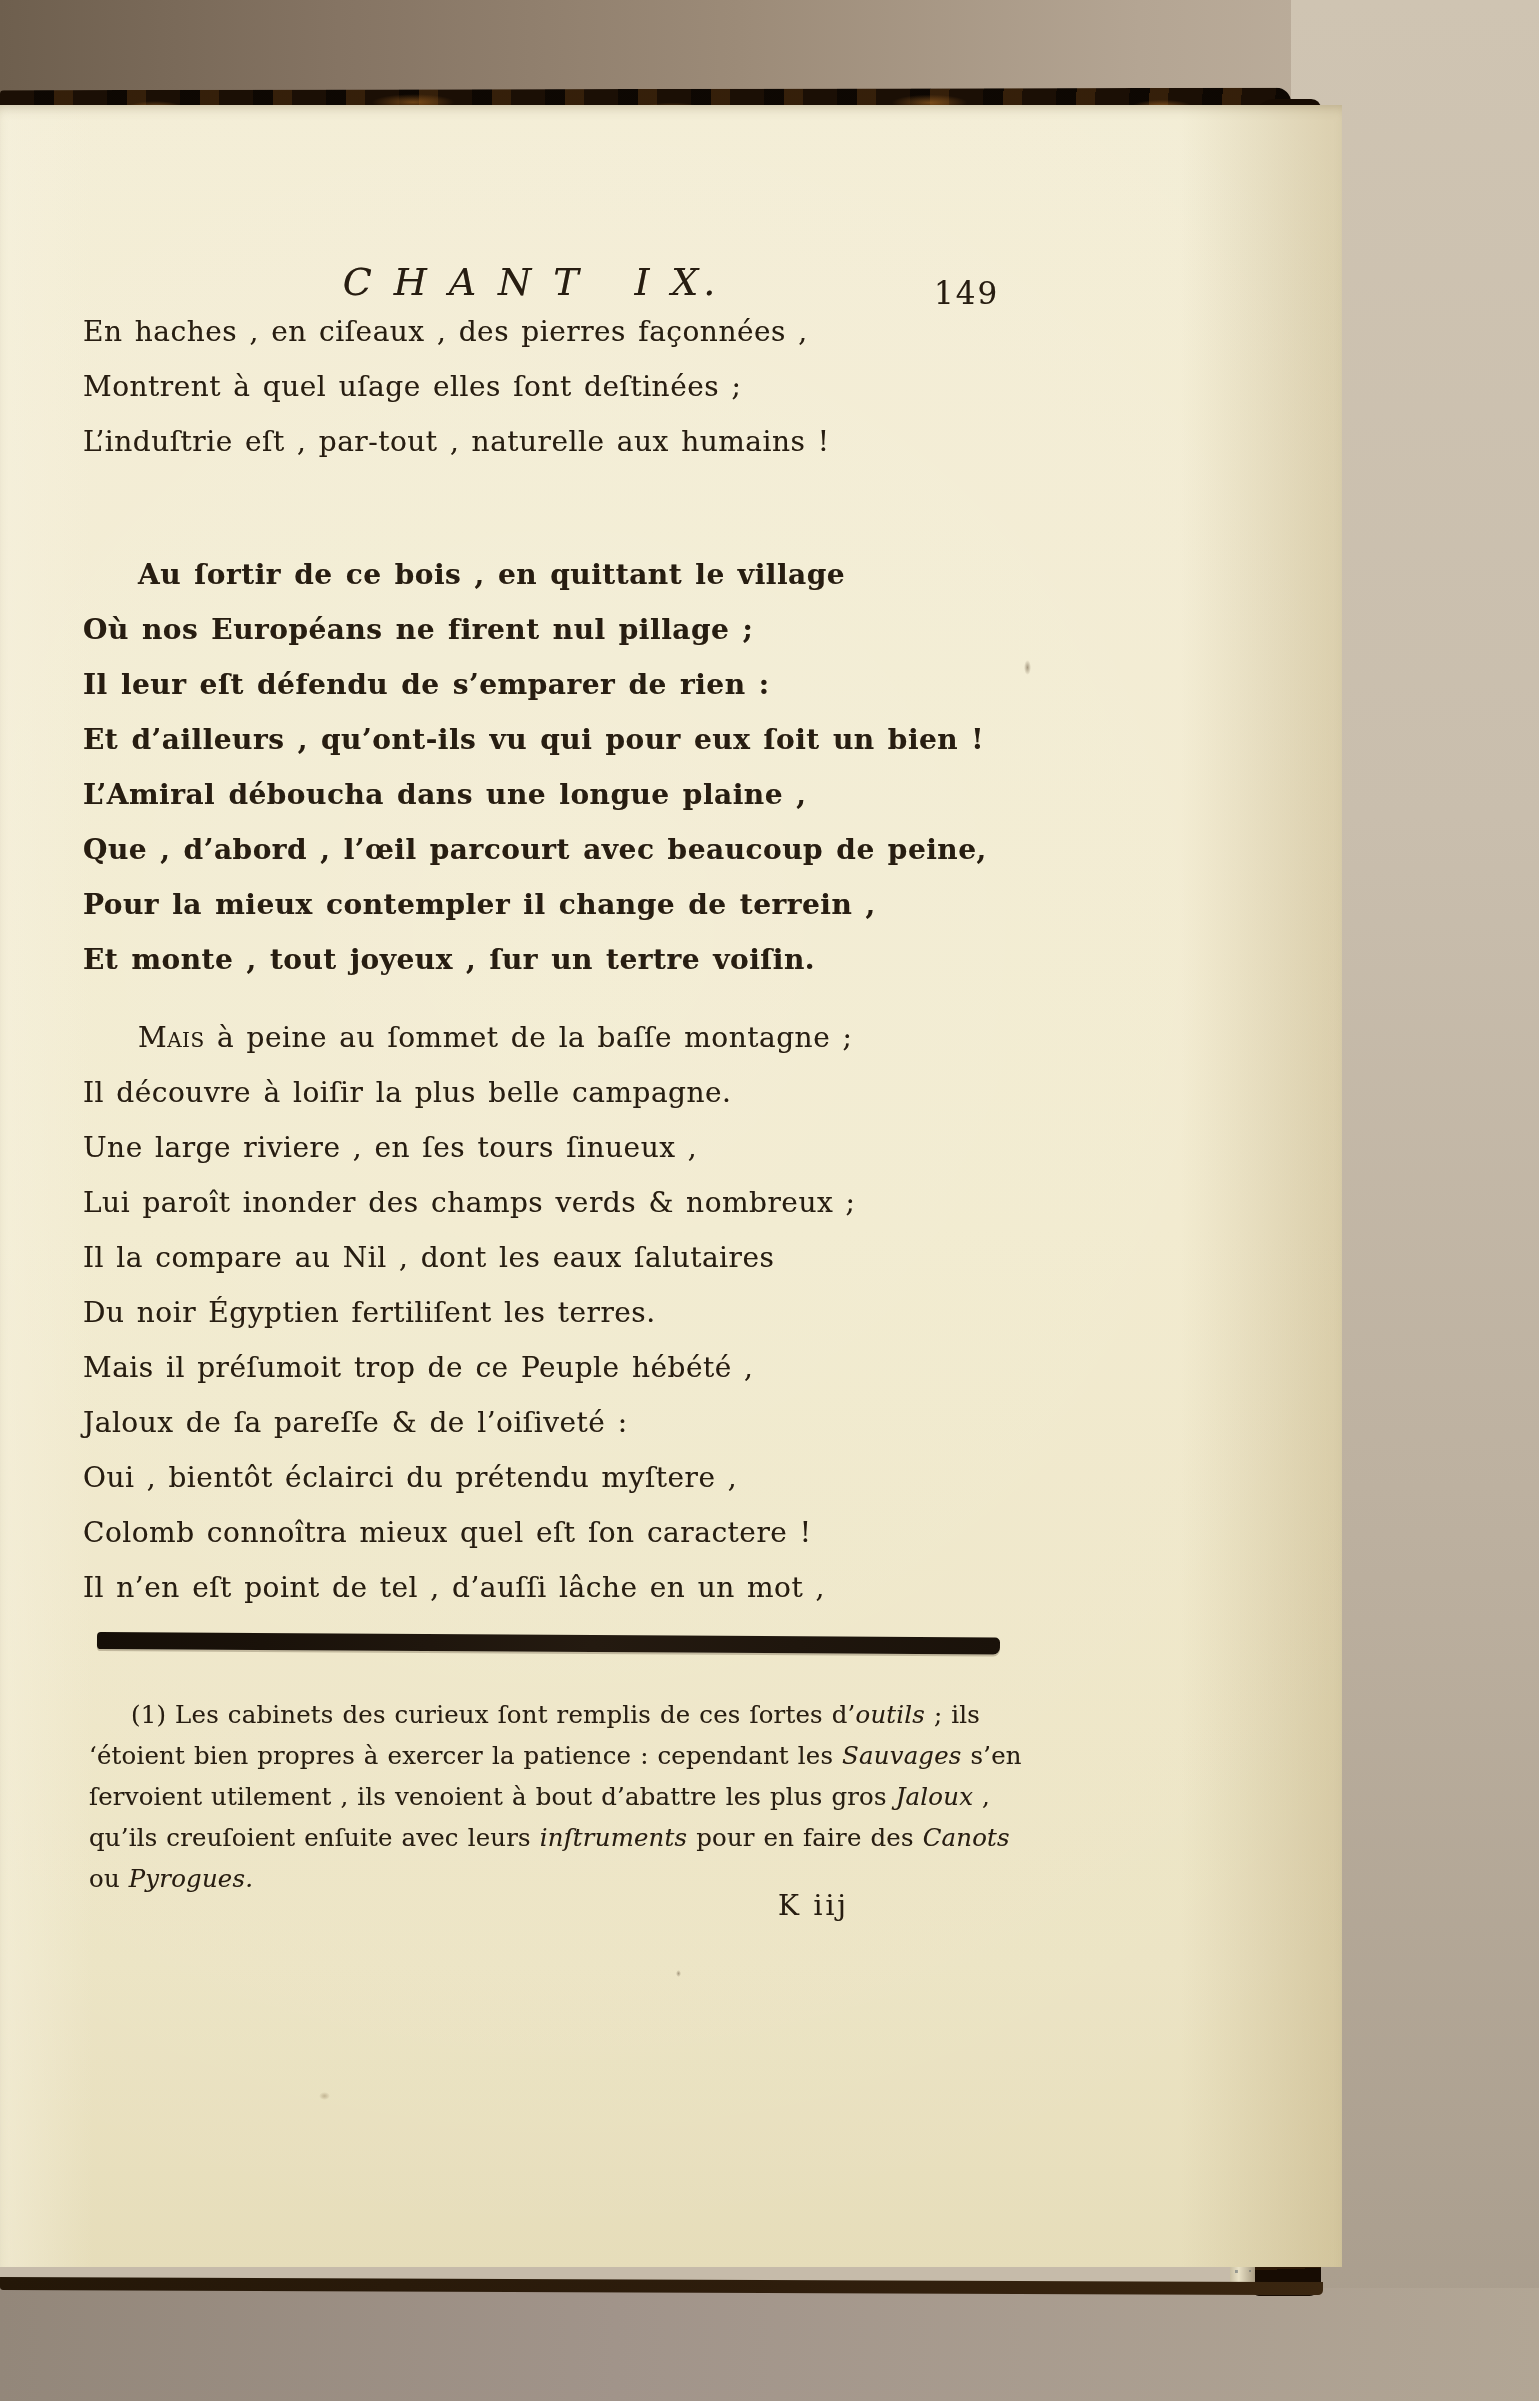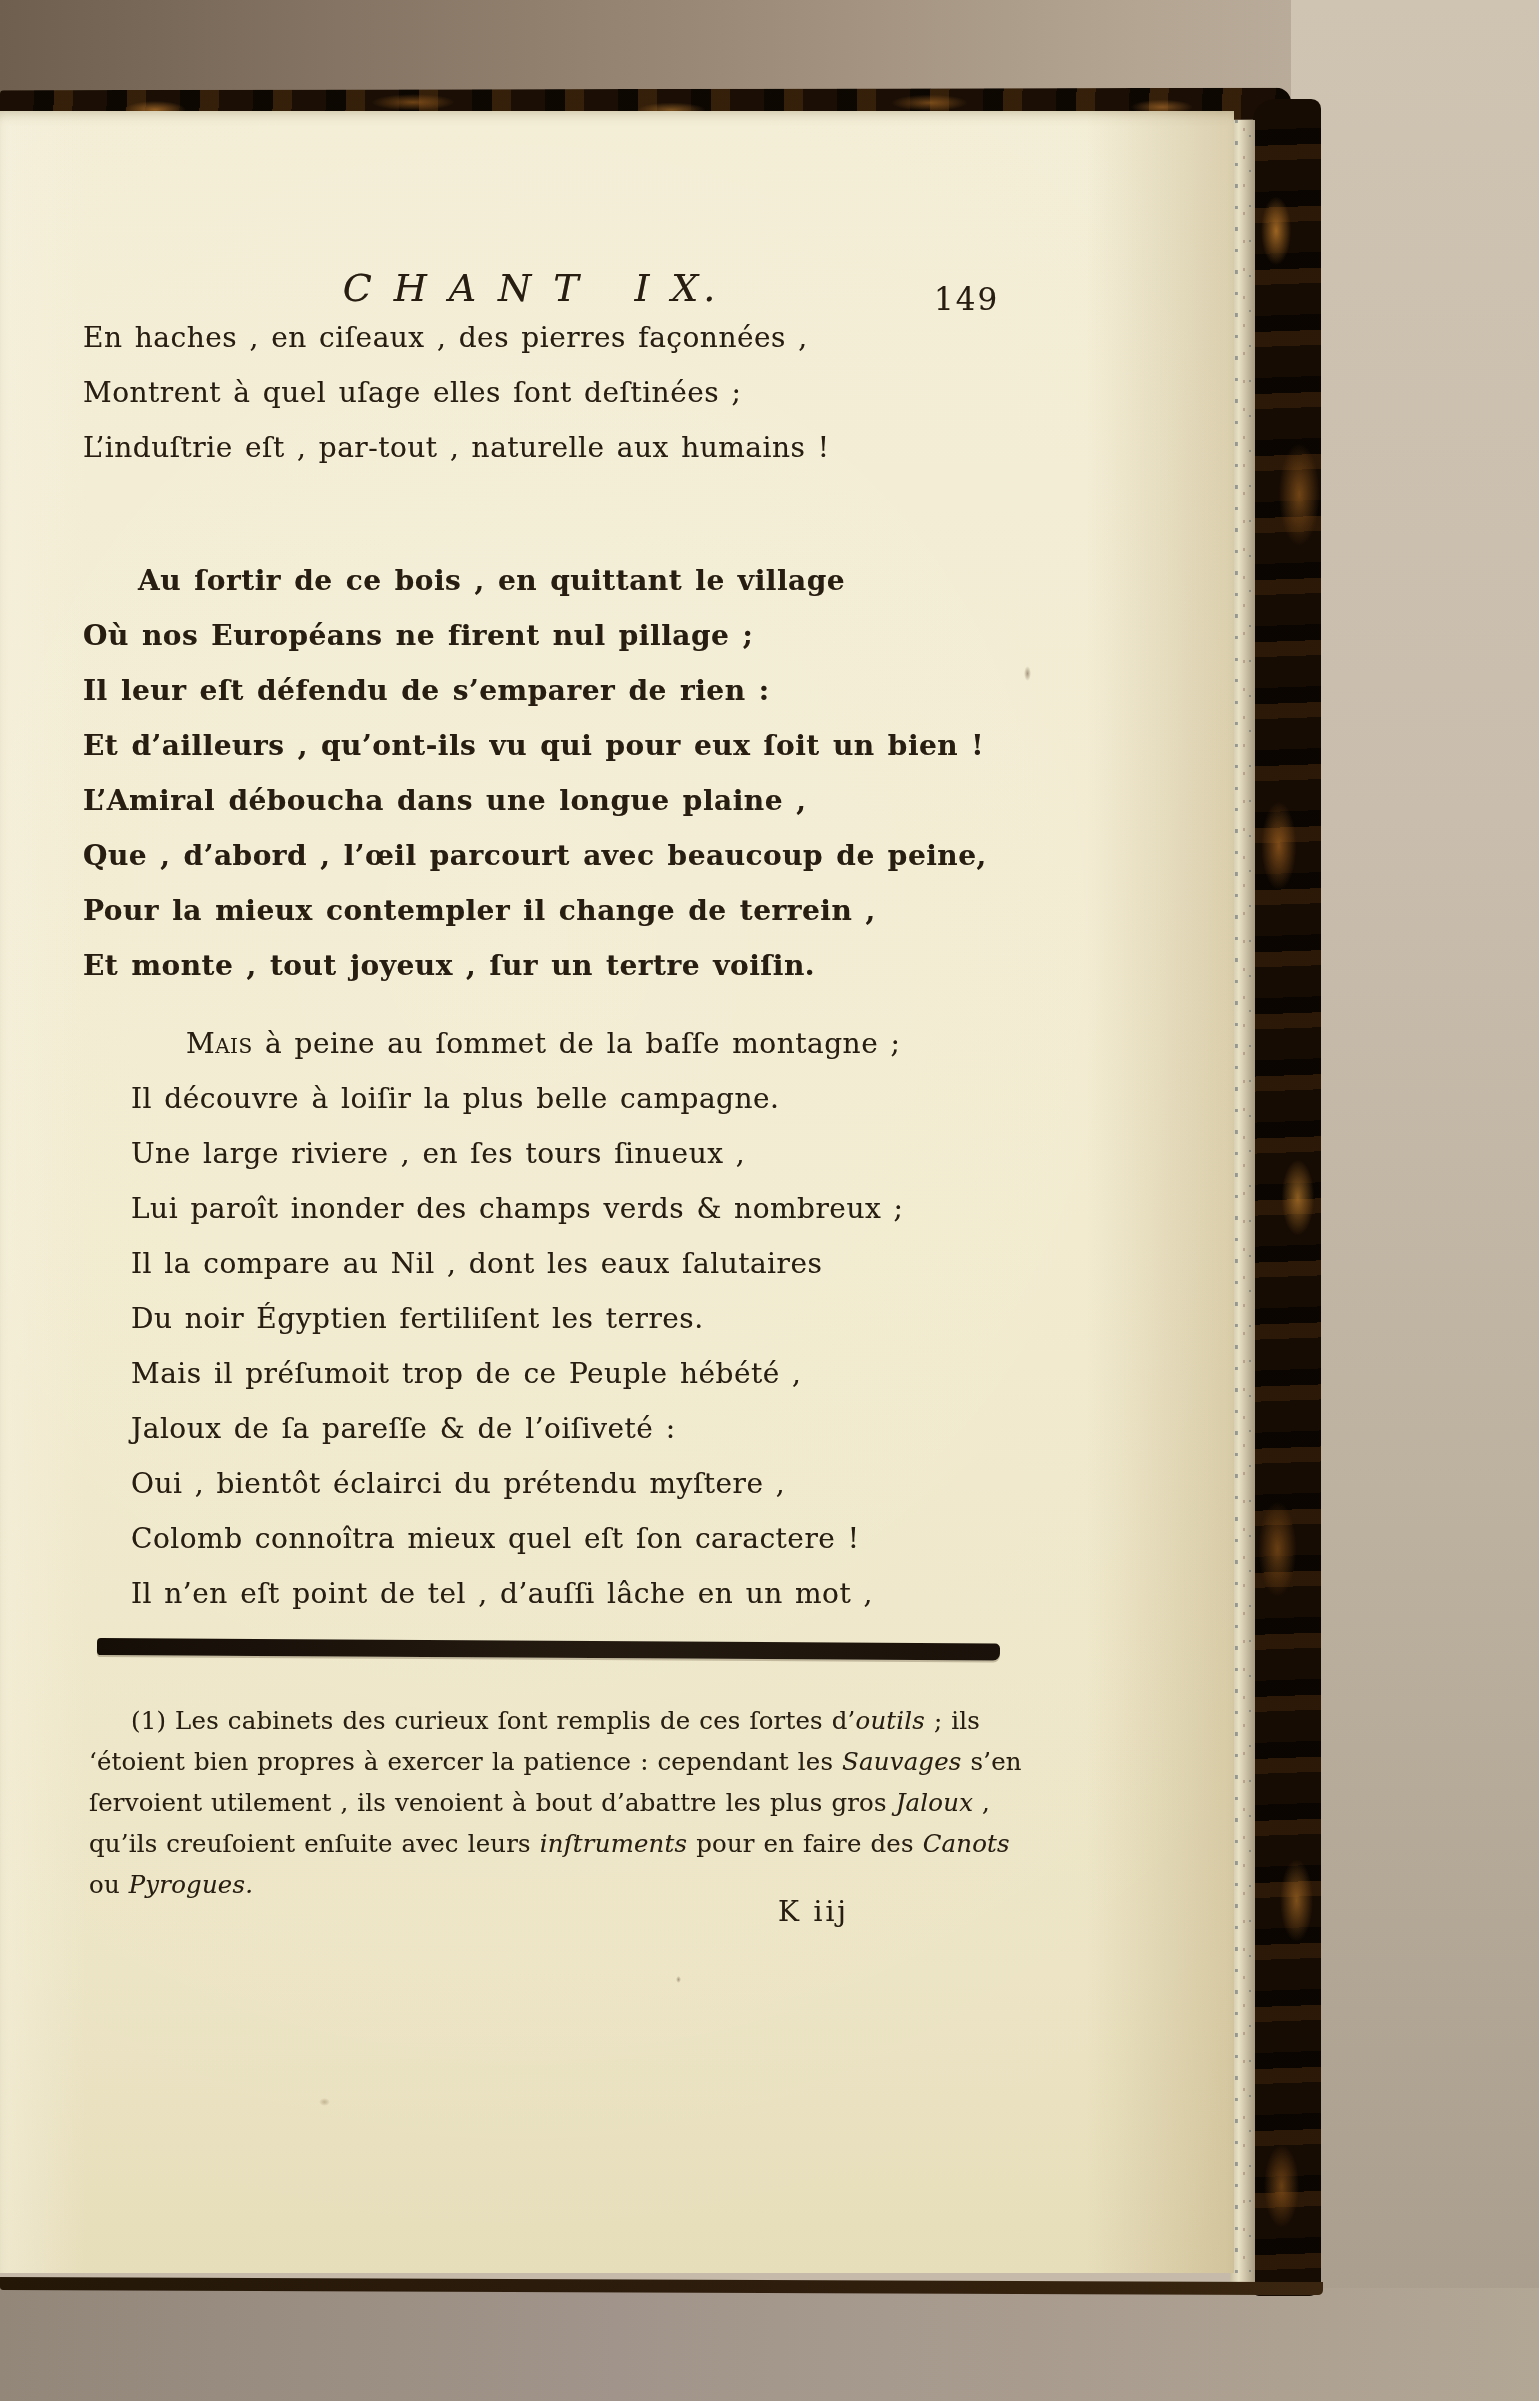--- a/index.html
+++ b/index.html
@@ -67,21 +67,21 @@
   }
   .page-bottom-edge {
     left: 0; top: 2277px; width: 1323px; height: 12.7px;
     background: linear-gradient(90deg, #241708 0%, #2e1d0c 60%, #3a2610 100%);
     transform: rotate(0.22deg); transform-origin: left center;
     border-radius: 0 0 4.9px 2.9px;
   }
 
   
   .page {
-    left: 0; top: 111px; width: 1234px; height: 2162px;
+    left: 0; top: 105px; width: 1342px; height: 2162px;
     background:
       linear-gradient(90deg, rgba(246,241,222,.55) 0%, rgba(0,0,0,0) 7%, rgba(0,0,0,0) 88%, rgba(168,144,92,.30) 99%),
       radial-gradient(140% 90% at 42% 38%, rgba(255,255,255,.14), rgba(0,0,0,0) 70%),
       linear-gradient(180deg, #f3edd5 0%, #f1eacd 52%, #ece4c4 86%, #e6ddba 100%);
     box-shadow: inset 0 7.8px 12.7px -6.8px rgba(110,90,50,.35);
     color: #271d11;
   }
 
   .chant-header {
     left: 0; top: 155px; width: 1063px;
@@ -170,21 +170,21 @@
     <div class="line ind">Au ſortir de ce bois , en quittant le village</div>
     <div class="line">Où nos Européans ne firent nul pillage ;</div>
     <div class="line">Il leur eſt défendu de s’emparer de rien :</div>
     <div class="line">Et d’ailleurs , qu’ont-ils vu qui pour eux ſoit un bien !</div>
     <div class="line">L’Amiral déboucha dans une longue plaine ,</div>
     <div class="line">Que , d’abord , l’œil parcourt avec beaucoup de peine,</div>
     <div class="line">Pour la mieux contempler il change de terrein ,</div>
     <div class="line">Et monte , tout joyeux , ſur un tertre voiſin.</div>
   </div>
 
-  <div class="abs stanza" style="top:905px;margin-left:48px;">
+  <div class="abs stanza" style="top:905px;">
     <div class="line ind"><span class="sc">Mais</span><span> à peine au ſommet de la baſſe montagne ;</span></div>
     <div class="line">Il découvre à loiſir la plus belle campagne.</div>
     <div class="line">Une large riviere , en ſes tours ſinueux ,</div>
     <div class="line">Lui paroît inonder des champs verds &amp; nombreux ;</div>
     <div class="line">Il la compare au Nil , dont les eaux ſalutaires</div>
     <div class="line">Du noir Égyptien fertiliſent les terres.</div>
     <div class="line">Mais il préſumoit trop de ce Peuple hébété ,</div>
     <div class="line">Jaloux de ſa pareſſe &amp; de l’oiſiveté :</div>
     <div class="line">Oui , bientôt éclairci du prétendu myſtere ,</div>
     <div class="line">Colomb connoîtra mieux quel eſt ſon caractere !</div>

